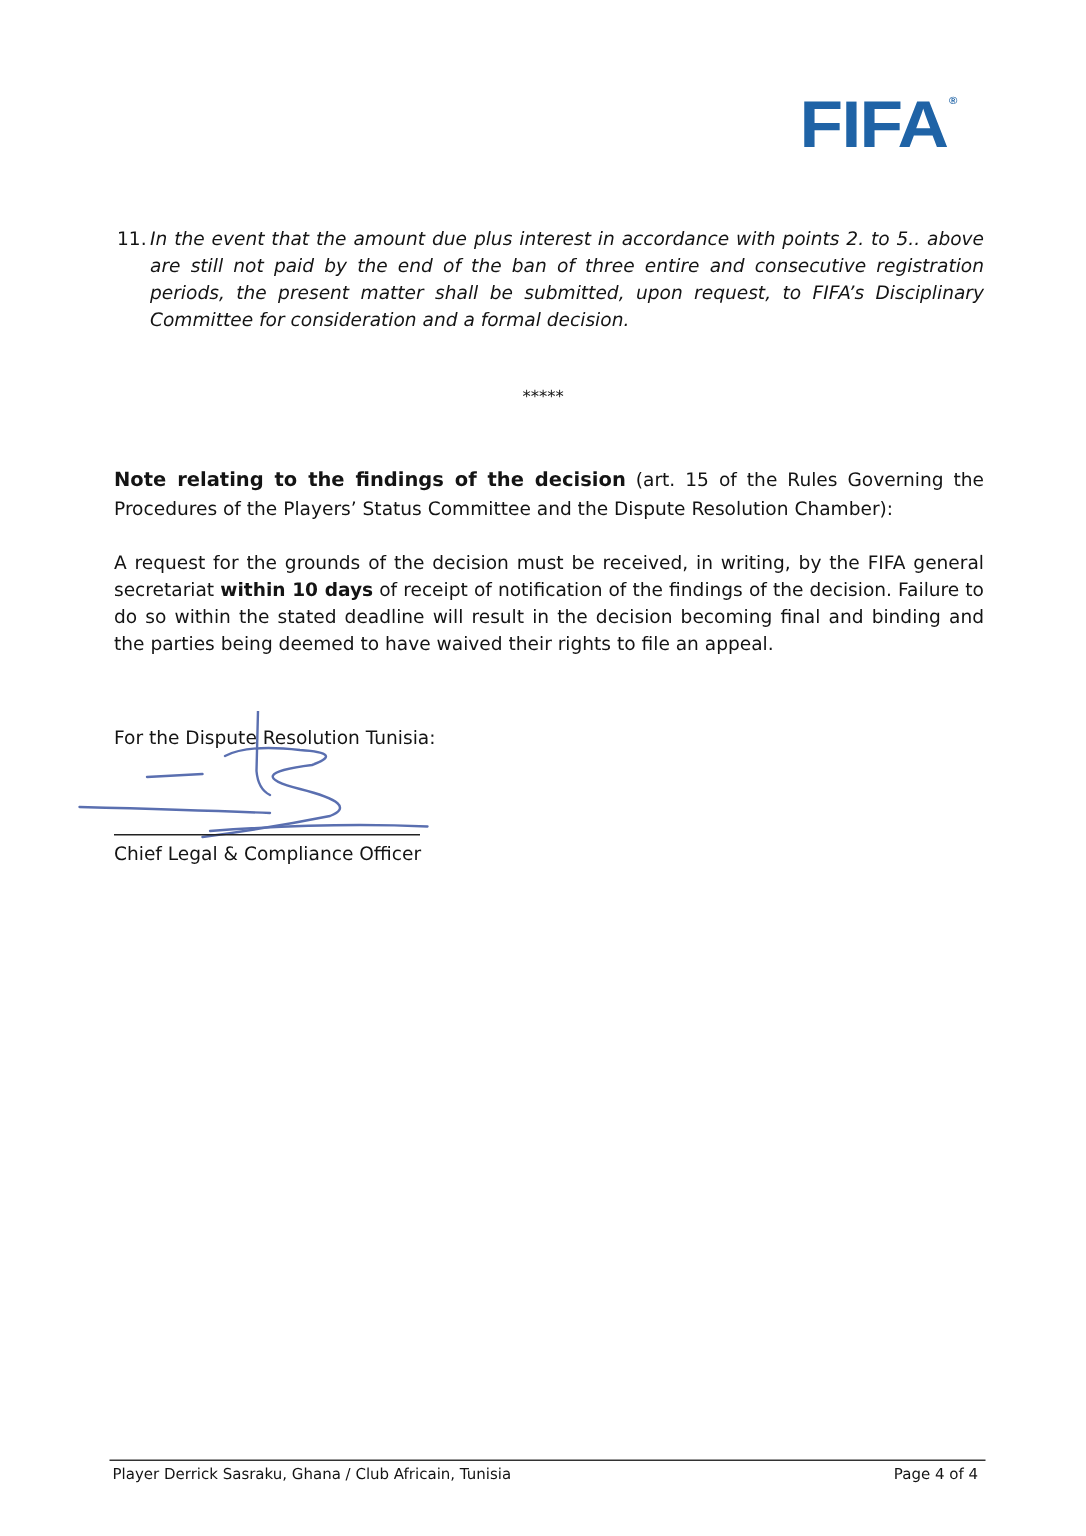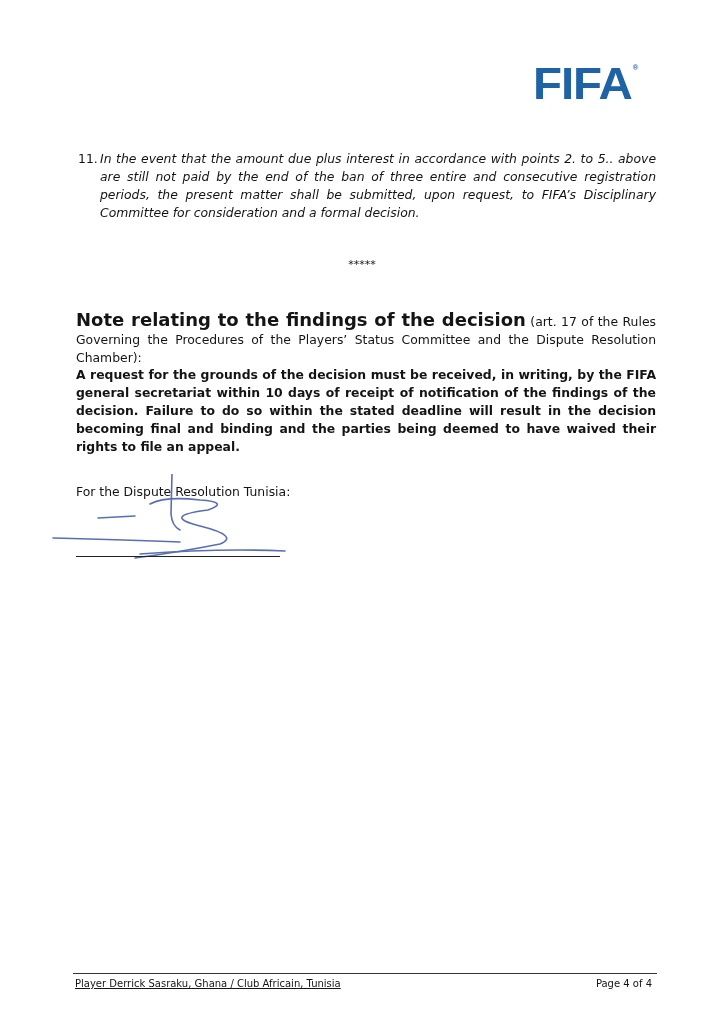--- a/index.html
+++ b/index.html
@@ -16,46 +16,46 @@
   .logo .reg { font-size: 7px; vertical-align: top; position: relative; top: 2px; margin-left: 1px; }
   .para {
     position: absolute; font-size: 12.4px; line-height: 18px;
     text-align: justify; text-align-last: left;
   }
   .item11 { left: 78px; top: 150px; width: 578px; }
   .item11 .num { position: absolute; left: 0; top: 0; }
   .item11 .body { margin-left: 22px; font-style: italic; }
   .stars { position: absolute; left: 0; width: 724px; top: 258px; text-align: center; font-size: 11px; }
   .note { left: 76px; top: 311px; width: 580px; }
-  .note b { font-size: 18px; }
-  .request { left: 76px; top: 366px; width: 580px; font-weight: bold; }
+  .note b { font-size: 13px; }
+  .request { left: 76px; top: 366px; width: 580px; }
   .for { position: absolute; left: 76px; top: 484px; font-size: 12.4px; }
   .sig { position: absolute; left: 50px; top: 474px; width: 250px; height: 90px; }
   .sigline { position: absolute; left: 76px; top: 556px; width: 204px; border-top: 1px solid #222; }
   .name { position: absolute; left: 76px; top: 560px; font-size: 12.4px; line-height: 18px; }
   .footer-rule { position: absolute; left: 73px; top: 973px; width: 584px; border-top: 1px solid #333; }
-  .footer-left { position: absolute; left: 75px; top: 978px; font-size: 10px; text-decoration: underline; }
+  .footer-left { position: absolute; left: 75px; top: 978px; font-size: 10px; }
   .footer-right { position: absolute; right: 72px; top: 978px; font-size: 10px; text-align: center; }
 </style>
 </head>
 <body>
 
 <div class="logo">
   <span>FIFA</span><span class="reg">®</span>
 </div>
 
 <div class="para item11">
   <span class="num">11.</span>
   <div class="body">In the event that the amount due plus interest in accordance with points 2. to 5.. above are still not paid by the end of the ban of three entire and consecutive registration periods, the present matter shall be submitted, upon request, to FIFA’s Disciplinary Committee for consideration and a formal decision.</div>
 </div>
 
 <div class="stars">*****</div>
 
 <div class="para note">
-  <b>Note relating to the findings of the decision</b><span> (art. 17 of the Rules Governing the Procedures of the Players’ Status Committee and the Dispute Resolution Chamber):</span>
+  <b>Note relating to the findings of the decision</b><span> (art. 15 of the Rules Governing the Procedures of the Players’ Status Committee and the Dispute Resolution Chamber):</span>
 </div>
 
 <div class="para request">
   <span>A request for the grounds of the decision must be received, in writing, by the FIFA general secretariat </span><b>within 10 days</b><span> of receipt of notification of the findings of the decision. Failure to do so within the stated deadline will result in the decision becoming final and binding and the parties being deemed to have waived their rights to file an appeal.</span>
 </div>
 
 <div class="for">For the Dispute Resolution Tunisia:</div>
 
 <svg class="sig" viewBox="0 0 250 90">
   <g fill="none" stroke="#5a6fb0" stroke-width="1.6" stroke-linecap="round">
@@ -63,17 +63,18 @@
     <path d="M100 30 Q115 22 150 26 Q180 28 158 36 Q110 42 150 52 Q190 62 170 70 Q130 78 85 84"></path>
     <path d="M48 44 L85 42"></path>
     <path d="M3 64 Q80 66 130 68"></path>
     <path d="M90 80 Q170 74 235 77"></path>
   </g>
 </svg>
 
 <div class="sigline"></div>
 
 <div class="name">
+  <div>Chief Legal &amp; Compliance Officer</div>
 </div>
 
 <div class="footer-rule"></div>
 <div class="footer-left">Player Derrick Sasraku, Ghana / Club Africain, Tunisia</div>
 <div class="footer-right">Page 4 of 4</div>
 
 </body></html>

